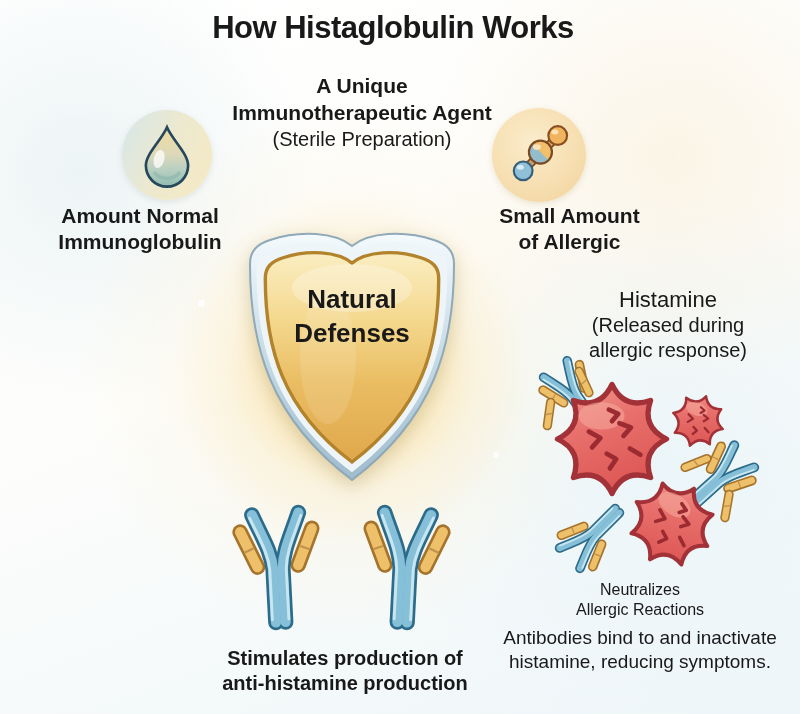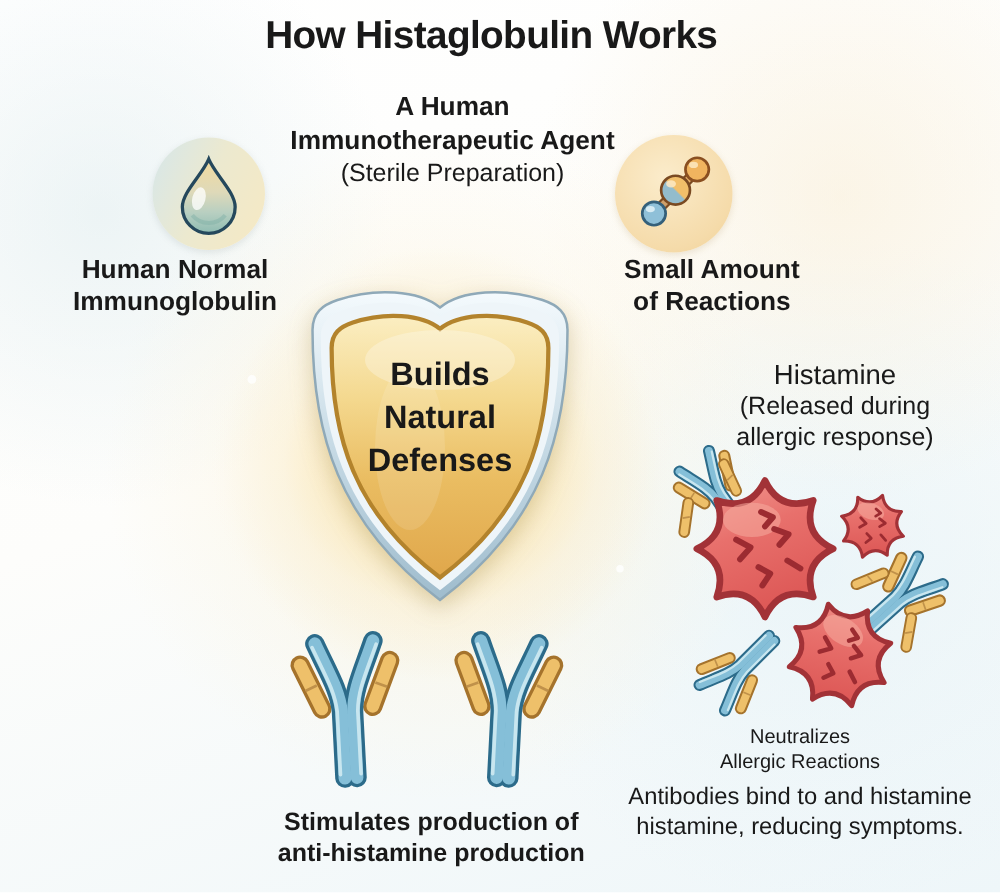--- a/index.html
+++ b/index.html
@@ -104,69 +104,68 @@
 
   <div id="glow" class="abs"></div>
   <div class="sparkle" style="left:198px;top:300px;width:7px;height:7px;"></div>
   <div class="sparkle" style="left:493px;top:452px;width:6px;height:6px;"></div>
 
   <div class="abs ctr title" style="left:0;top:10px;width:786px;">
     <span>How Histaglobulin Works</span>
   </div>
 
   <div class="abs ctr" style="left:212px;top:73px;width:300px;">
-    <div class="sub-b">A Human</div>
+    <div class="sub-b">A Unique</div>
     <div class="sub-b">Immunotherapeutic Agent</div>
     <div class="sub-r">(Sterile Preparation)</div>
   </div>
 
   <div id="drop-circle" class="abs icon-circle">
     <svg width="66" height="66" viewBox="0 0 100 100">
       <path d="M50 8 C58 27 82 48 82 66 A32 32 0 0 1 18 66 C18 48 42 27 50 8 Z" fill="url(#dropGrad)" stroke="#25485c" stroke-width="4"></path>
       <ellipse cx="38" cy="56" rx="8" ry="14" fill="#ffffff" opacity="0.75" transform="rotate(14 38 56)"></ellipse>
       <path d="M30 76 A26 26 0 0 0 70 76" fill="none" stroke="#7fb0a6" stroke-width="5" opacity="0.45"></path>
     </svg>
   </div>
   <div class="abs ctr ing-label" style="left:30px;top:203px;width:220px;">
-    <div>Human Normal</div>
+    <div>Amount Normal</div>
     <div>Immunoglobulin</div>
   </div>
 
   <div id="molecule-circle" class="abs icon-circle">
     <svg width="72" height="72" viewBox="0 0 100 100">
       <line x1="32" y1="68" x2="50" y2="50" stroke="#7a4a22" stroke-width="12" stroke-linecap="round"></line>
       <line x1="32" y1="68" x2="50" y2="50" stroke="#cfa06a" stroke-width="7" stroke-linecap="round"></line>
       <line x1="58" y1="42" x2="72" y2="28" stroke="#7a4a22" stroke-width="12" stroke-linecap="round"></line>
       <line x1="58" y1="42" x2="72" y2="28" stroke="#e8b06a" stroke-width="7" stroke-linecap="round"></line>
       <circle cx="28" cy="72" r="13" fill="#8fc0d8" stroke="#35607a" stroke-width="3"></circle>
       <ellipse cx="24" cy="67" rx="5" ry="3.5" fill="#dff0f6" opacity="0.9"></ellipse>
       <circle cx="52" cy="46" r="16" fill="url(#midBallGrad)" stroke="#7a4a22" stroke-width="3"></circle>
       <ellipse cx="47" cy="39" rx="5.5" ry="4" fill="#fde9c4" opacity="0.85"></ellipse>
       <circle cx="76" cy="23" r="13" fill="#f0b45f" stroke="#8a4f20" stroke-width="3"></circle>
       <ellipse cx="72" cy="18" rx="5" ry="3.5" fill="#fce6bc" opacity="0.9"></ellipse>
     </svg>
   </div>
   <div class="abs ctr ing-label" style="left:477px;top:203px;width:185px;">
     <div>Small Amount</div>
-    <div>of Reactions</div>
+    <div>of Allergic</div>
   </div>
 
   <svg class="abs" style="left:240px;top:226px;filter:drop-shadow(0 6px 9px rgba(140,110,40,0.28));" width="224" height="264" viewBox="0 0 224 264">
     <path d="M112 20 C95 6 60 4 30 14 C18 18 10 24 10 38 C10 120 30 192 112 254 C194 192 214 120 214 38 C214 24 206 18 194 14 C164 4 129 6 112 20 Z" fill="url(#silverGrad)" stroke="#8fa9b8" stroke-width="2"></path>
     <g transform="translate(112 134) scale(0.935) translate(-112 -134)">
       <path d="M112 20 C95 6 60 4 30 14 C18 18 10 24 10 38 C10 120 30 192 112 254 C194 192 214 120 214 38 C214 24 206 18 194 14 C164 4 129 6 112 20 Z" fill="#eef5f9"></path>
     </g>
     <g transform="translate(112 134) scale(0.85) translate(-112 -134)">
       <path d="M112 20 C95 6 60 4 30 14 C18 18 10 24 10 38 C10 120 30 192 112 254 C194 192 214 120 214 38 C214 24 206 18 194 14 C164 4 129 6 112 20 Z" fill="url(#goldGrad)" stroke="#b3832c" stroke-width="4"></path>
     </g>
     <ellipse cx="112" cy="62" rx="60" ry="24" fill="#ffffff" opacity="0.28"></ellipse>
     <ellipse cx="88" cy="132" rx="28" ry="66" fill="#ffffff" opacity="0.12"></ellipse>
   </svg>
   <div class="abs ctr shield-text" style="left:240px;top:282px;width:224px;">
-    <div>Builds</div>
     <div>Natural</div>
     <div>Defenses</div>
   </div>
 
   <div class="abs ctr" style="left:543px;top:287px;width:250px;">
     <div class="hist-head">Histamine</div>
     <div class="hist-sub">(Released during</div>
     <div class="hist-sub">allergic response)</div>
   </div>
 
@@ -214,18 +213,18 @@
 
   <div class="abs ctr caption" style="left:190px;top:646px;width:310px;font-weight:bold;">
     <div>Stimulates production of</div>
     <div>anti-histamine production</div>
   </div>
 
   <div class="abs ctr" style="left:482px;top:580px;width:316px;">
     <div class="neut-head">Neutralizes</div>
     <div class="neut-head">Allergic Reactions</div>
     <div class="neut-body">
-      <div>Antibodies bind to and histamine</div>
+      <div>Antibodies bind to and inactivate</div>
       <div>histamine, reducing symptoms.</div>
     </div>
   </div>
 
 </div>
 
 </body></html>

